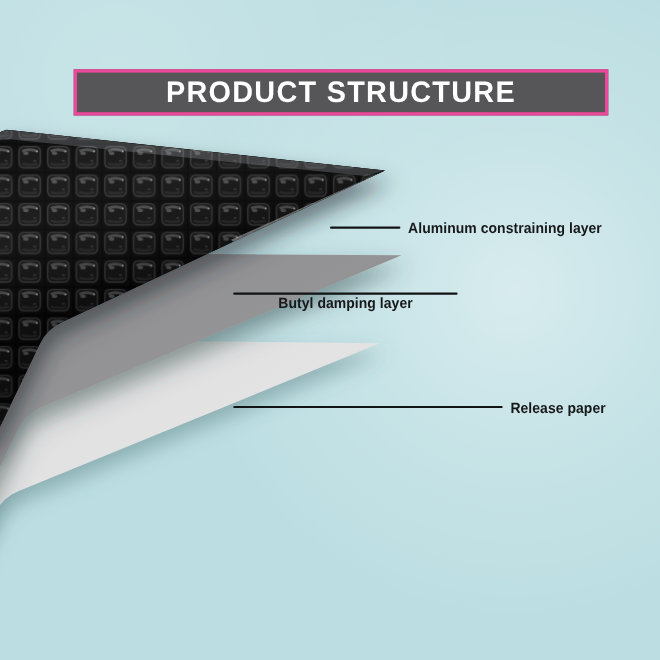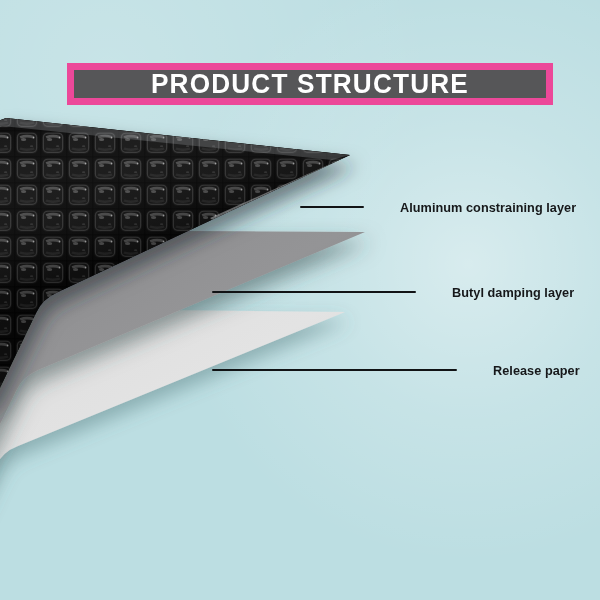--- a/index.html
+++ b/index.html
@@ -33,21 +33,21 @@
   }
 
   
   .title-banner {
     position: absolute;
     left: 67px;
     top: 63px;
     width: 486px;
     height: 42px;
     background: #565658;
-    border: 7px solid #ec4899;
+    border: 3px solid #ec4899;
     box-sizing: border-box;
     display: flex;
     align-items: center;
     justify-content: center;
   }
   .title-text {
     color: #ffffff;
     font-size: 27px;
     font-weight: 700;
     letter-spacing: 1.2px;
@@ -69,42 +69,41 @@
     height: 600px;
   }
   .layer svg { display: block; width: 100%; height: 100%; }
 
   
   .callout {
     position: absolute;
     display: flex;
     align-items: center;
     height: 20px;
-    gap: 29px;
   }
   .callout .lead {
     height: 2px;
     background: #111315;
     border-radius: 1px;
     flex: none;
   }
   .callout .lbl {
     color: #16181a;
     font-size: 13.5px;
     font-weight: 700;
     letter-spacing: 0.05px;
     white-space: nowrap;
     margin-left: 7px;
     transform: scaleX(0.94);
     transform-origin: left center;
   }
 
   #callout-0 { left: 300px; top: 197px; }
   #callout-0 .lead { width: 64px; }
-  #callout-1 { left: 212px; top: 282px; }
+  #callout-1 { left: 212px; top: 266px; flex-direction: column; }
   #callout-1 .lead { width: 204px; }
   #callout-2 { left: 212px; top: 360px; text-align: right; }
   #callout-2 .lead { width: 245px; }
 </style>
 </head>
 <body>
 
 <div id="stage">
 
   <div class="bg-base"></div>

